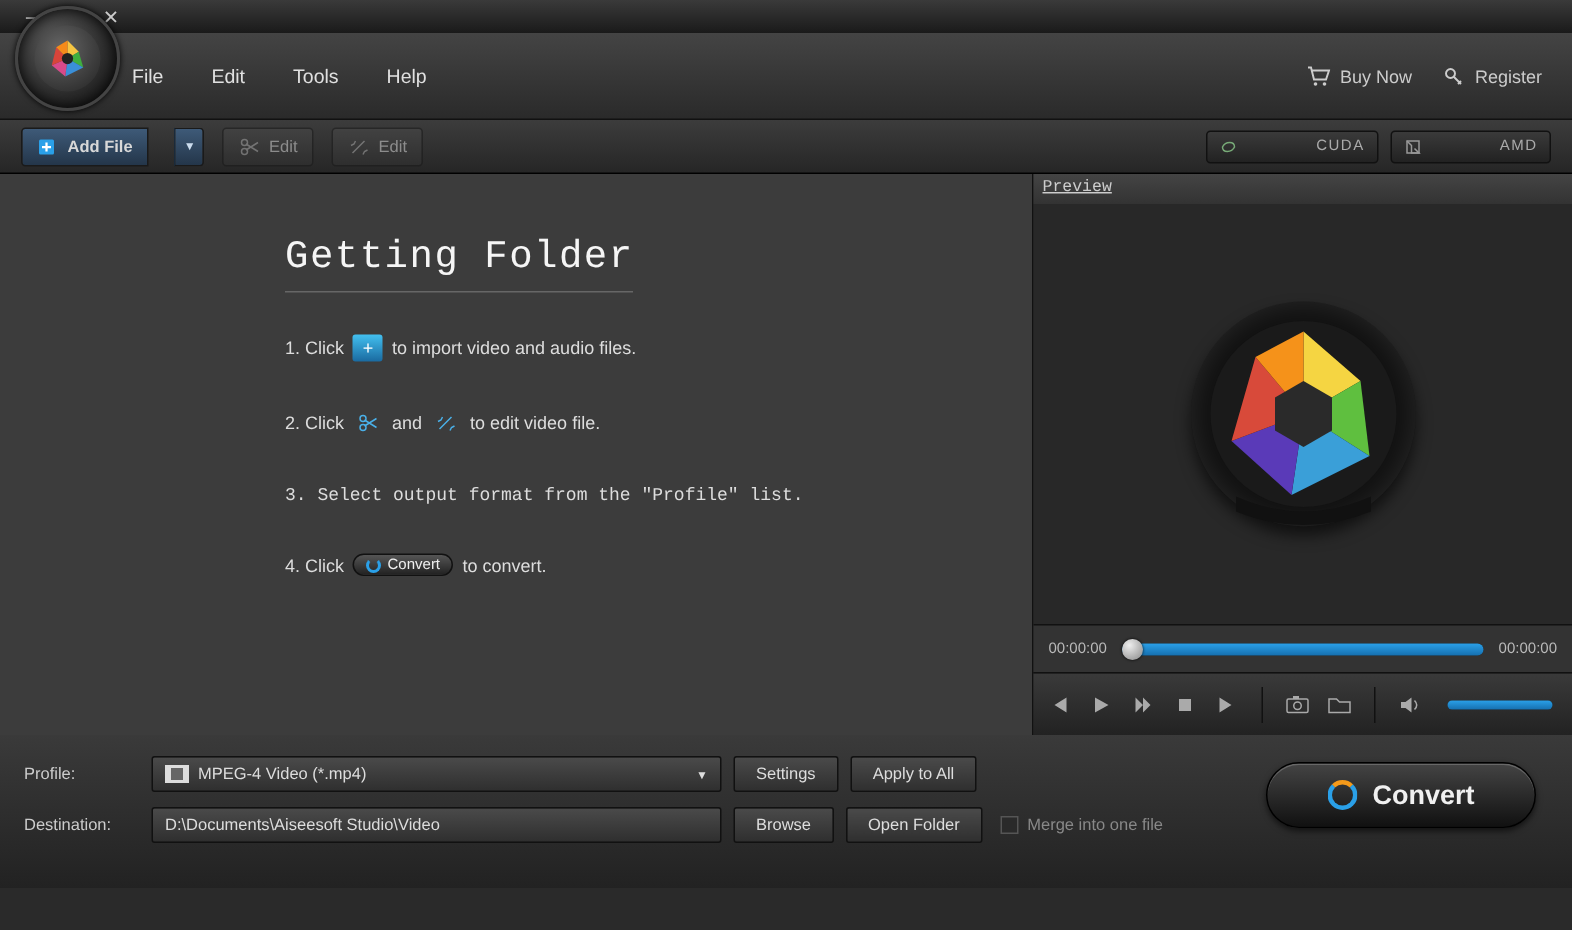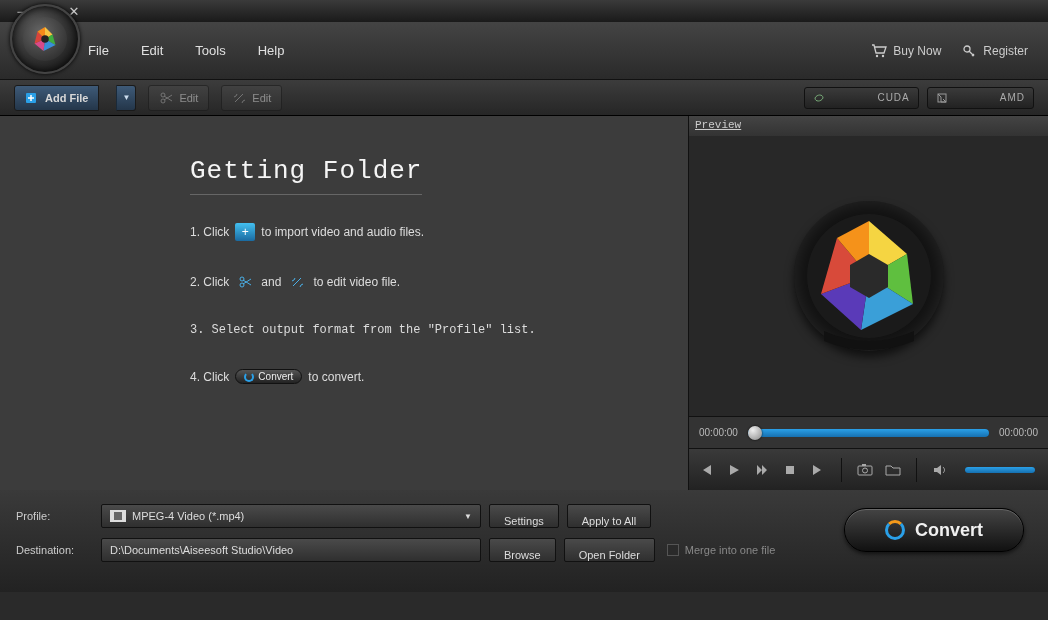--- a/index.html
+++ b/index.html
@@ -47,21 +47,21 @@
 .pcbtn { width:18px; height:18px; cursor:pointer; color:#aaa; display:flex;align-items:center;justify-content:center; }
 .controls-row .csep { width:1px;height:24px;background:#111; margin:0 4px;}
 .vol-bar { flex:0 0 70px; height:6px; background:#1a1a1a; border-radius:3px; position:relative; margin-left:6px;}
 .vol-fill { position:absolute;inset:0;width:100%;background:linear-gradient(#2aa0e8,#1670b0);border-radius:3px;}
 .bottom { background:linear-gradient(#3a3a3a,#222); padding:14px 16px 20px; position:relative; }
 .form-row { display:flex; align-items:center; margin-bottom:10px; font-size:11px; font-family:"Courier New",monospace; color:#ccc; }
 .form-label { width:85px; }
 .combo { height:24px; background:linear-gradient(#4a4a4a,#2f2f2f); border:1px solid #111; border-radius:2px; flex:0 0 380px; display:flex; align-items:center; padding:0 8px; color:#ddd; font-size:11px; cursor:pointer; justify-content:space-between;}
 .combo .cic{width:16px;height:12px;margin-right:6px;display:inline-flex;align-items:center;justify-content:center;}
 .textfield { height:24px; background:linear-gradient(#4a4a4a,#2f2f2f); border:1px solid #111; border-radius:2px; flex:0 0 380px; padding:0 8px; color:#ddd; font-size:11px; display:flex;align-items:center;}
-.sbtn { height:24px; padding:0 14px; margin-left:8px; background:linear-gradient(#4a4a4a,#2f2f2f); border:1px solid #111; border-radius:2px; color:#ddd; font-size:11px; cursor:pointer; display:flex;align-items:flex-end; font-family:"Courier New",monospace;}
+.sbtn { height:24px; padding:0 14px; margin-left:8px; background:linear-gradient(#4a4a4a,#2f2f2f); border:1px solid #111; border-radius:2px; color:#ddd; font-size:11px; cursor:pointer; display:flex;align-items:center; font-family:"Courier New",monospace;}
 .checkbox { width:12px;height:12px;border:1px solid #555;background:#2a2a2a;margin:0 6px 0 12px; cursor:pointer;}
 .convert-btn { position:absolute; right:24px; top:18px; width:180px; height:44px; border-radius:22px; background:linear-gradient(#444,#111); border:1px solid #000; box-shadow:inset 0 1px 0 rgba(255,255,255,.2),0 2px 4px rgba(0,0,0,.6); display:flex;align-items:center;justify-content:center; gap:10px; cursor:pointer; color:#f0f0f0; font-size:18px; font-weight:bold; font-family:"Courier New",monospace;}
 .convert-btn .spin { width:20px;height:20px;border:3px solid #2aa0e8;border-top-color:#f59a1a;border-radius:50%; }
 </style>
 </head>
 <body>
 
 <div class="titlebar">
   <span class="winbtn">─</span>
   <span class="winbtn">☐</span>

